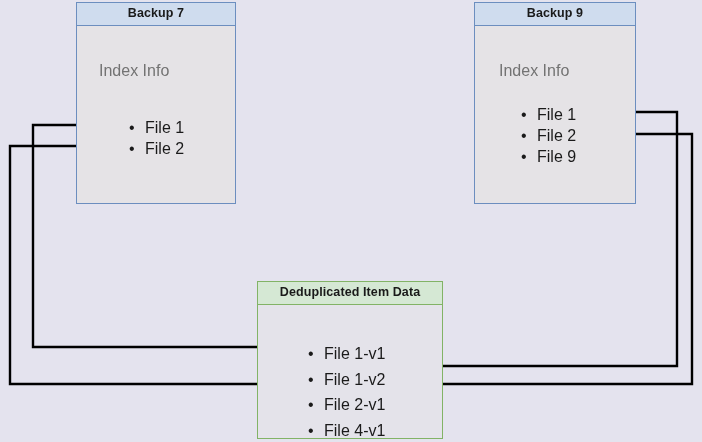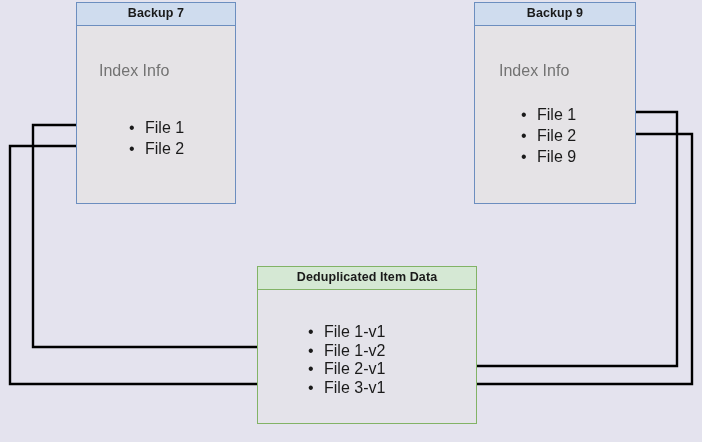--- a/index.html
+++ b/index.html
@@ -80,20 +80,21 @@
     position: absolute;
     left: 2px;
     top: 0;
     font-size: 16px;
     line-height: 21px;
     color: #1a1a1a;
   }
   .dedup-list li {
     height: 18.5px;
     line-height: 18.5px;
+    margin-top: 7px;
   }
   .dedup-list li::before {
     line-height: 18.5px;
   }
 </style>
 </head>
 <body>
 
 <div id="canvas">
 
@@ -132,25 +133,25 @@
     <div class="box-body">
       <div class="index-label" style="left:24px; top:36px;">Index Info</div>
       <ul class="file-list" style="left:44px; top:78px;">
         <li>File 1</li>
         <li>File 2</li>
         <li>File 9</li>
       </ul>
     </div>
   </div>
 
-  <div class="box green" style="left:257px; top:266px; width:220px; height:158px;">
+  <div class="box green" style="left:257px; top:281px; width:186px; height:158px;">
     <div class="box-header">Deduplicated Item Data</div>
     <div class="box-body">
       <ul class="file-list dedup-list" style="left:48px; top:33px;">
         <li>File 1-v1</li>
         <li>File 1-v2</li>
         <li>File 2-v1</li>
-        <li>File 3-v1</li>
+        <li>File 4-v1</li>
       </ul>
     </div>
   </div>
 
 </div>
 
 </body></html>

